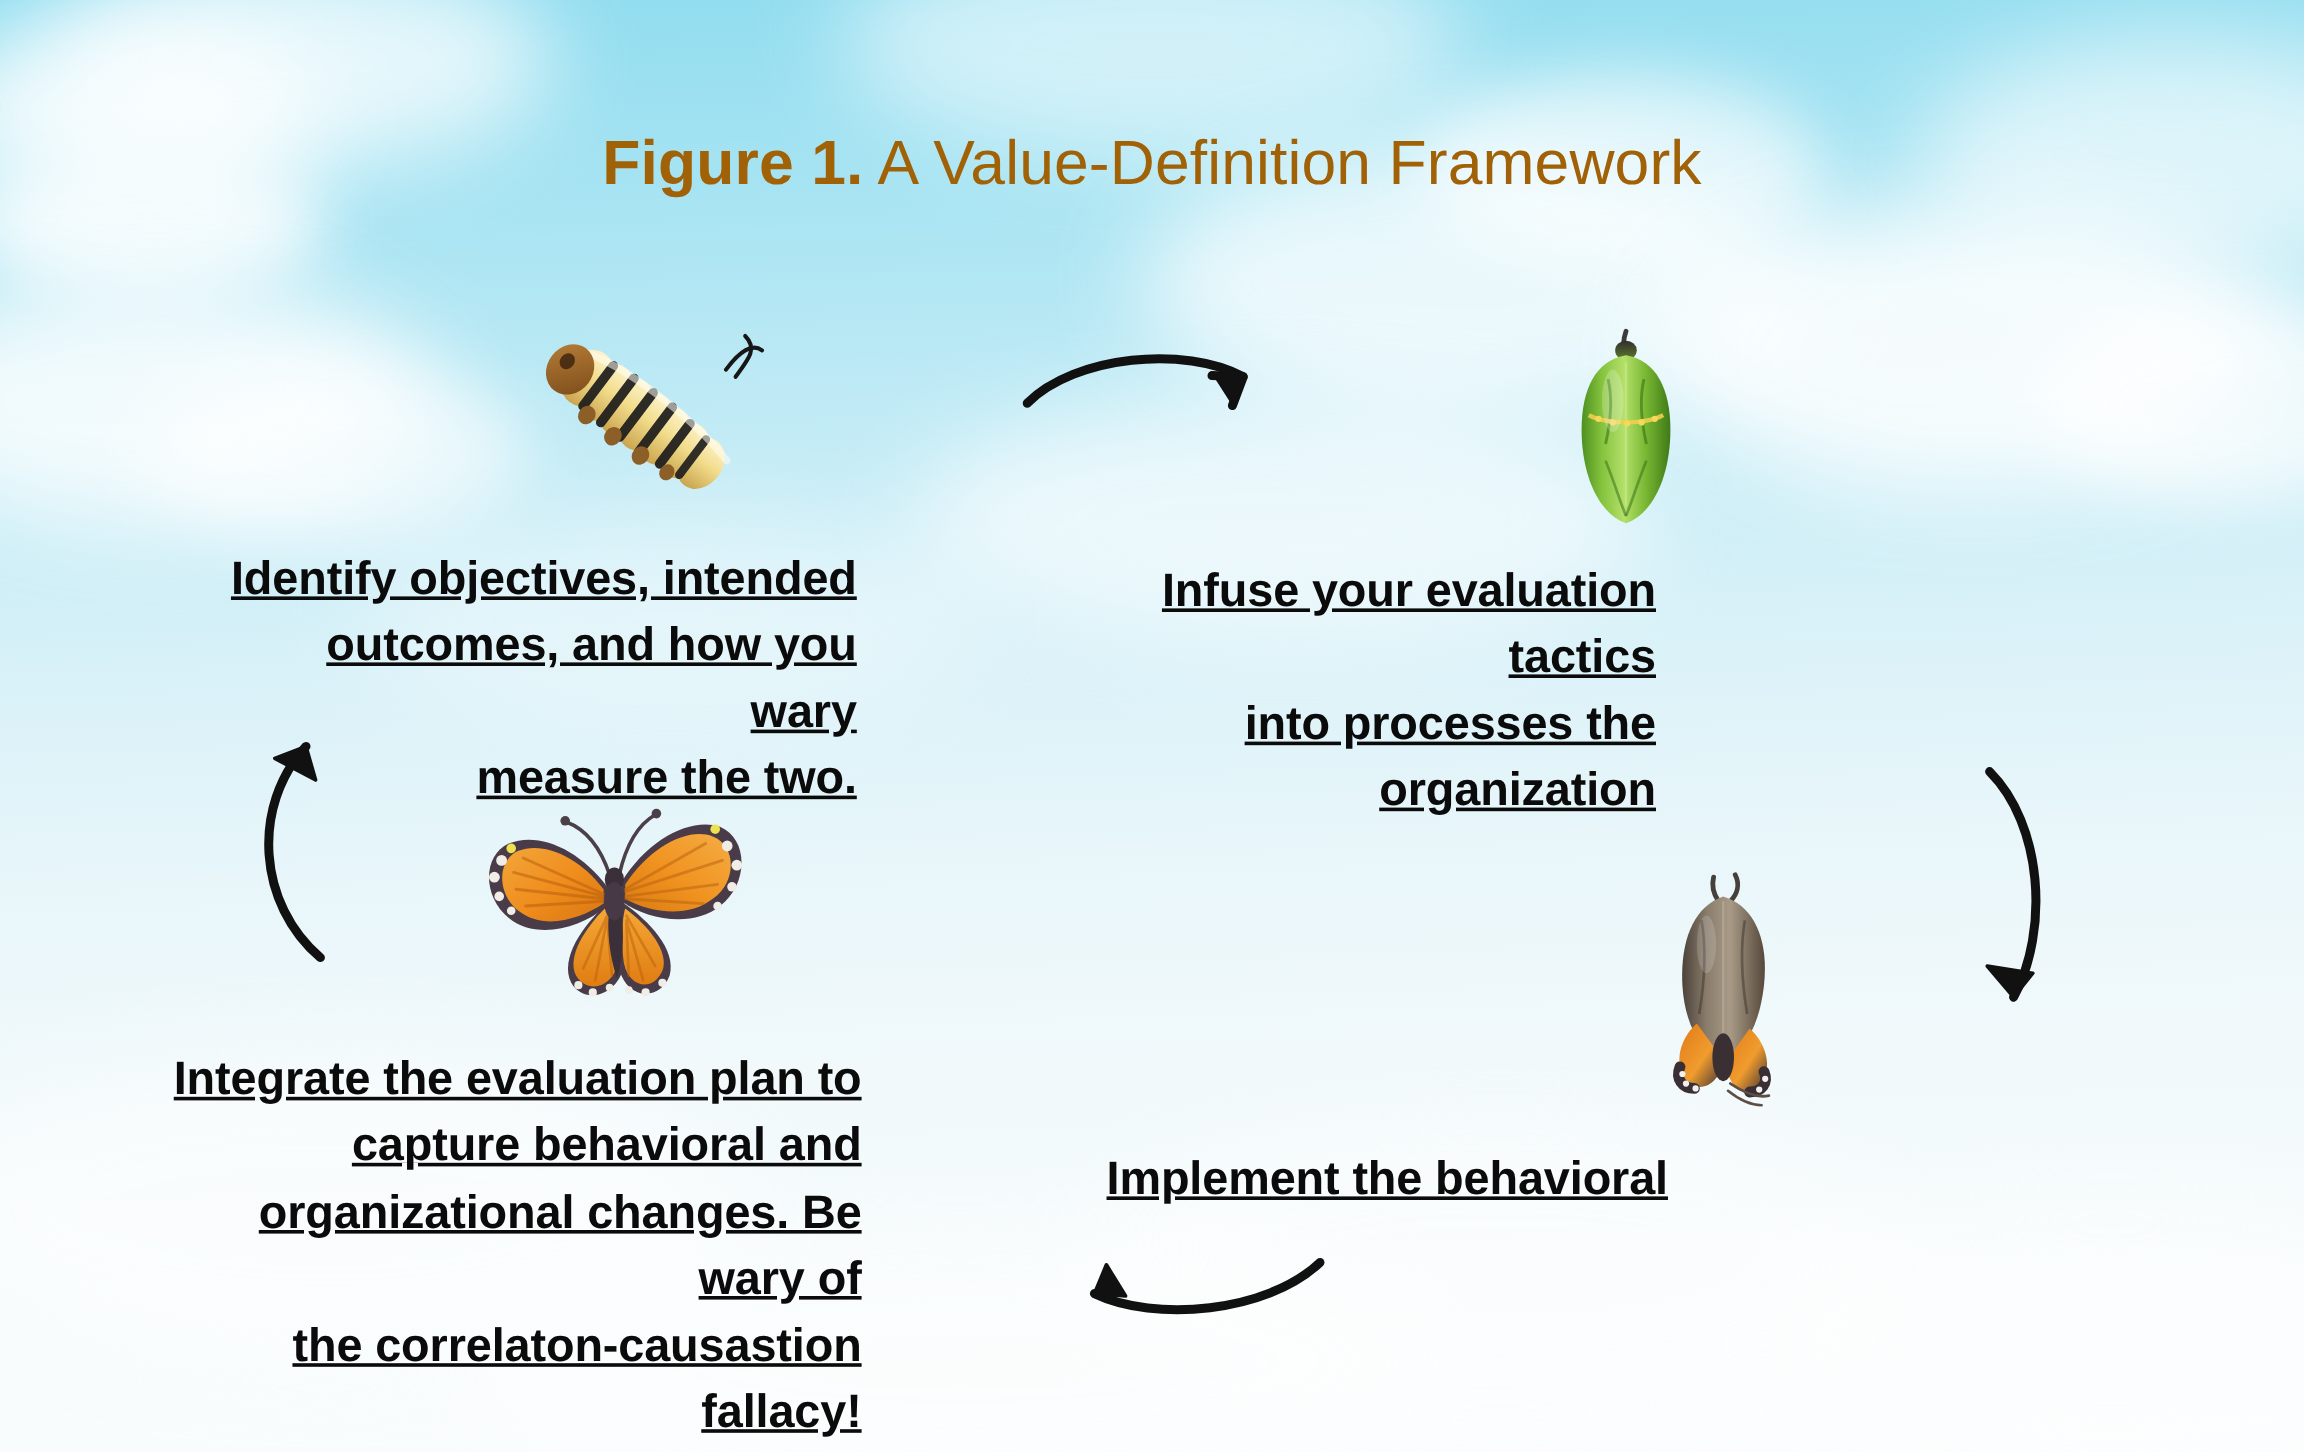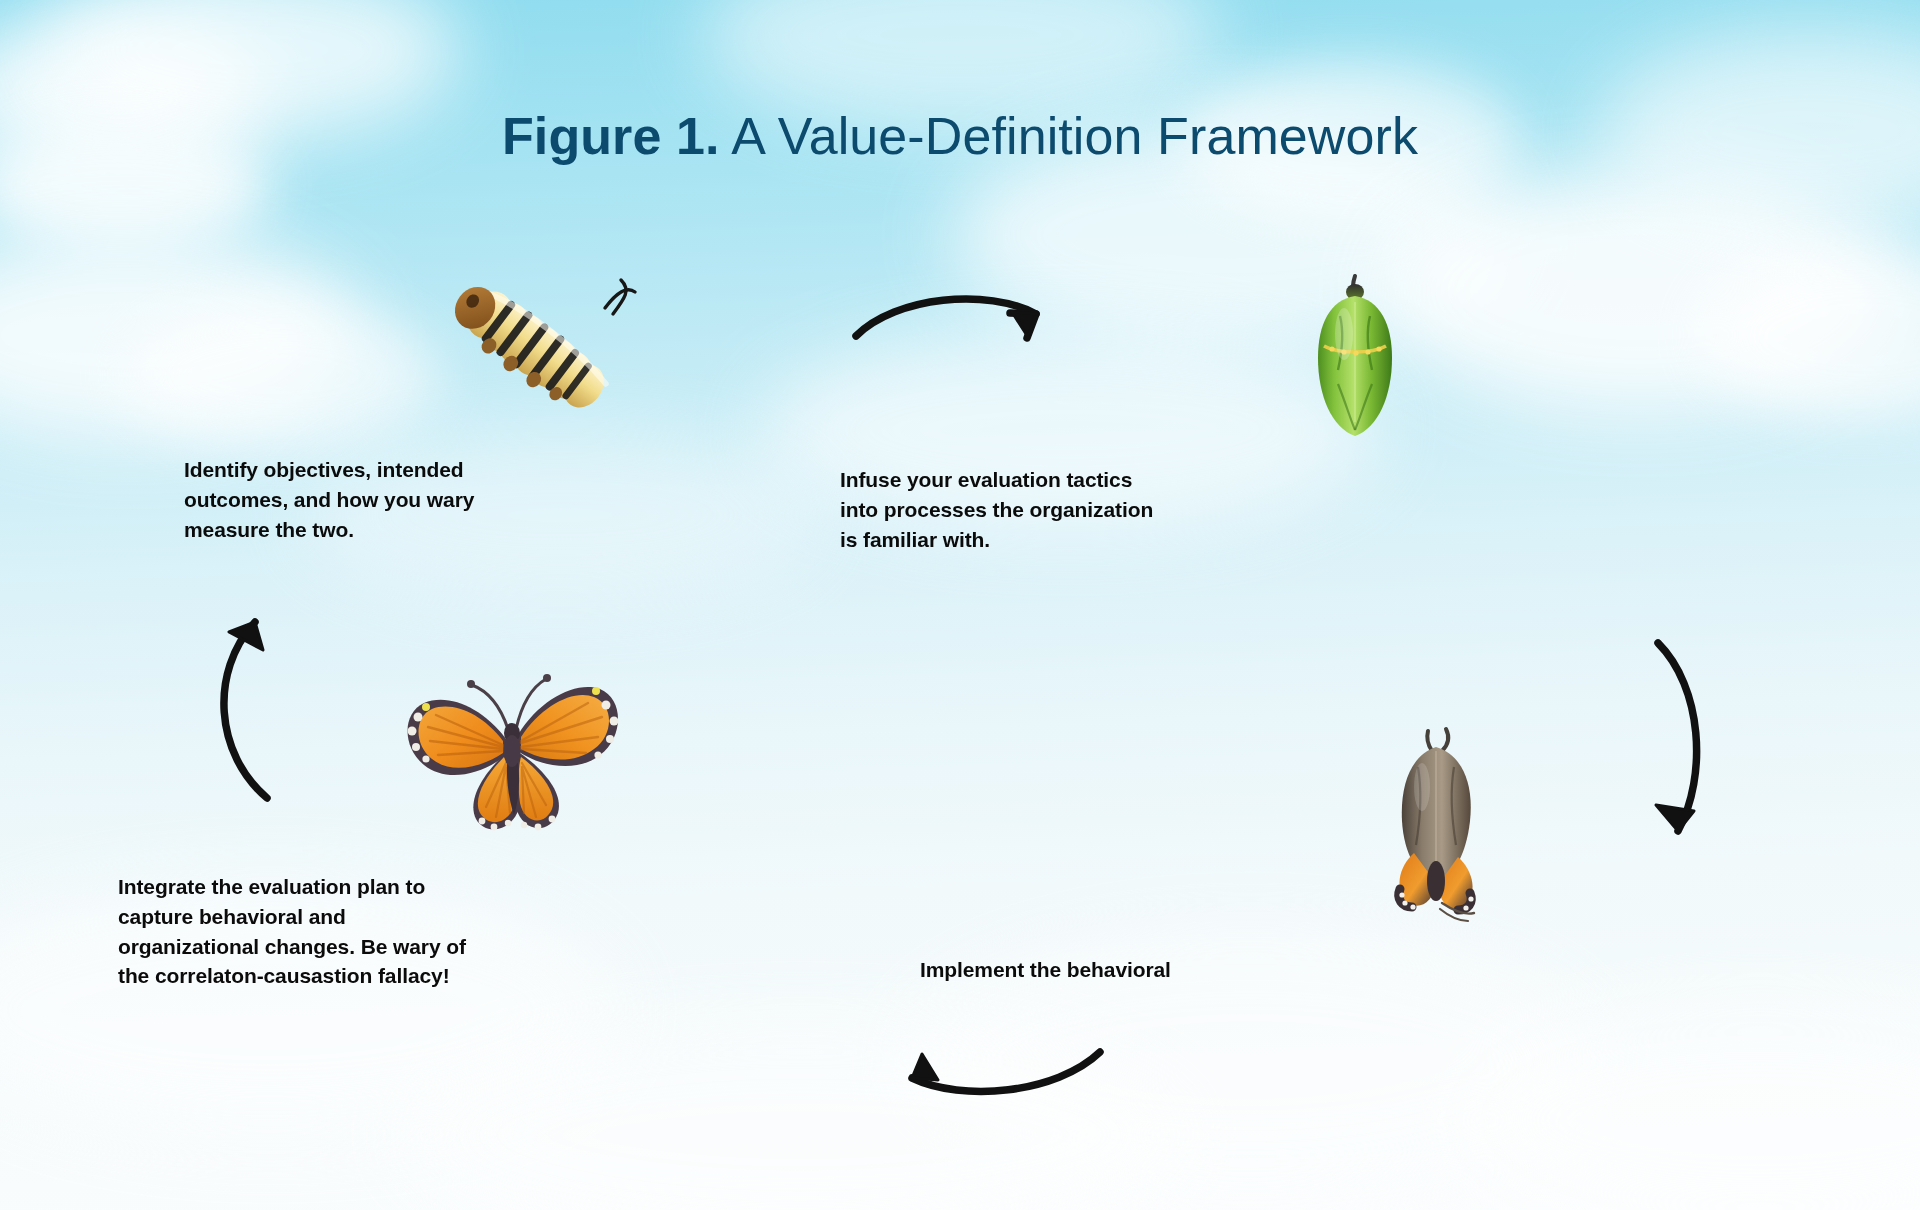--- a/index.html
+++ b/index.html
@@ -10,29 +10,29 @@
     background:linear-gradient(178deg,#8fdcef 0%,#a5e3f2 13%,#bfeaf5 28%,#d8f1f8 44%,#e8f6fa 58%,#f1f9fb 72%,#f6fbfc 86%,#fbfdfe 100%);
   }
 
   
   .cloud{position:absolute;border-radius:50%;background:#ffffff;filter:blur(26px);pointer-events:none;}
   .cloud2{position:absolute;border-radius:50%;background:#ffffff;filter:blur(38px);pointer-events:none;}
 
   
   .title{
     position:absolute;left:0;right:0;top:106px;text-align:center;
-    font-size:52px;color:#0c4a6e;letter-spacing:.1px;white-space:nowrap;
+    font-size:52px;color:#a16207;letter-spacing:.1px;white-space:nowrap;
   }
   .title .t-bold{font-weight:700;}
   .title .t-reg{font-weight:400;}
 
   
   .step-text{
-    position:absolute;text-align:left;font-weight:700;color:#0b0b0b;
-    font-size:21px;line-height:1.42;letter-spacing:-.1px;
+    position:absolute;text-align:right;font-weight:700;color:#0b0b0b;
+    font-size:39px;line-height:1.42;letter-spacing:-.1px;text-decoration:underline;
   }
   #step-1-text{left:184px;top:455px;width:530px;}
   #step-2-text{left:840px;top:465px;width:540px;}
   #step-4-text{left:118px;top:872px;width:600px;}
   #step-3-text{left:920px;top:955px;width:470px;}
 
   
   .creature{position:absolute;}
 
   
@@ -190,21 +190,20 @@
     <path d="M38,112 C46,132 50,146 55,158" fill="none" stroke="#2e6a12" stroke-width="2.2" opacity=".5"></path>
     <path d="M72,112 C64,132 60,146 55,158" fill="none" stroke="#2e6a12" stroke-width="2.2" opacity=".5"></path>
 
     <ellipse cx="44" cy="62" rx="9" ry="26" fill="#ffffff" opacity=".22"></ellipse>
   </svg>
 </div>
 
 <div class="step-text" id="step-2-text">
   <div>Infuse your evaluation tactics</div>
   <div>into processes  the organization</div>
-  <div>is familiar with.</div>
 </div>
 
 <div class="creature" style="left:1370px;top:725px;">
   <svg width="140" height="200" viewBox="0 0 140 200">
     <defs>
       <linearGradient id="pupaG" x1="0" y1="0" x2="1" y2="0">
         <stop offset="0%" stop-color="#4b4239"></stop>
         <stop offset="30%" stop-color="#8a7d6c"></stop>
         <stop offset="58%" stop-color="#a89a86"></stop>
         <stop offset="100%" stop-color="#56493c"></stop>

